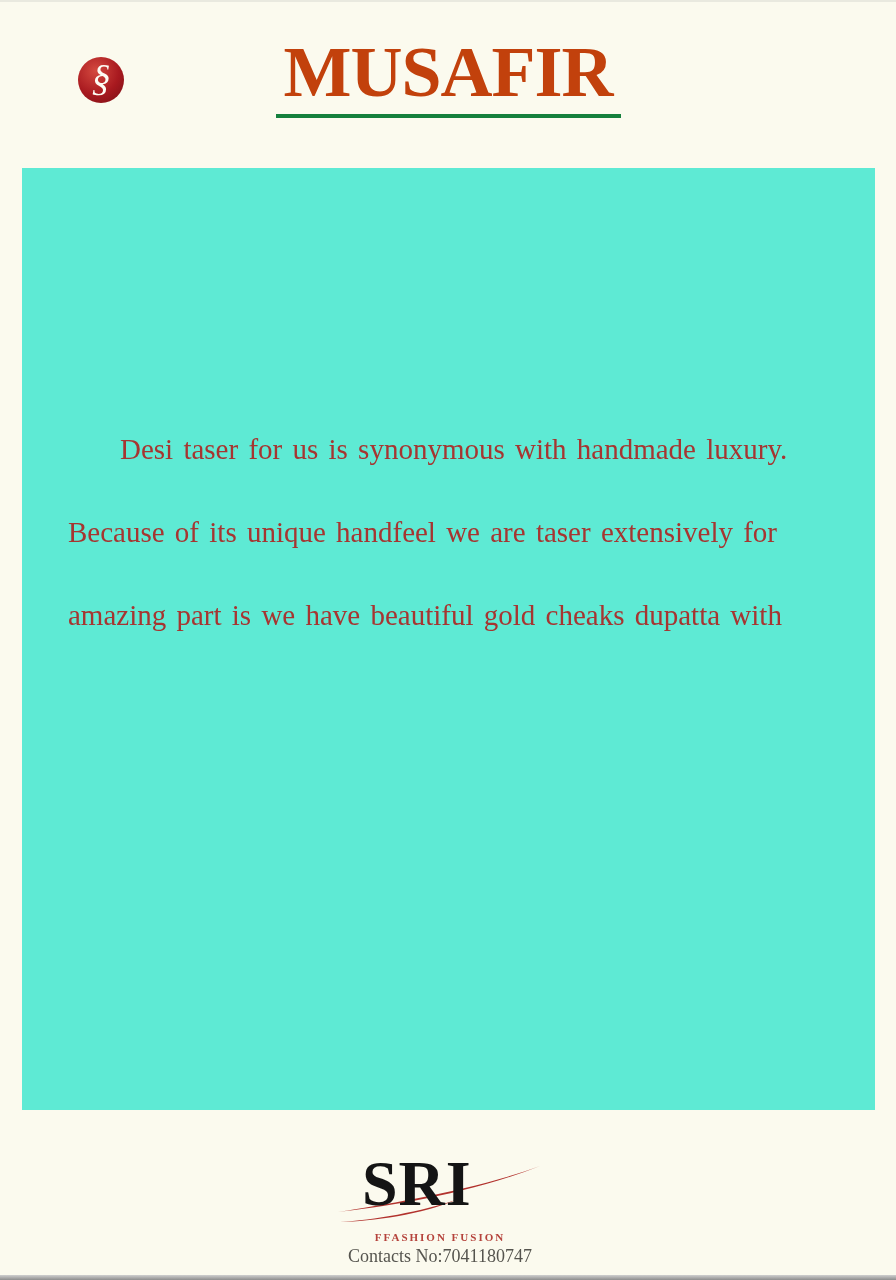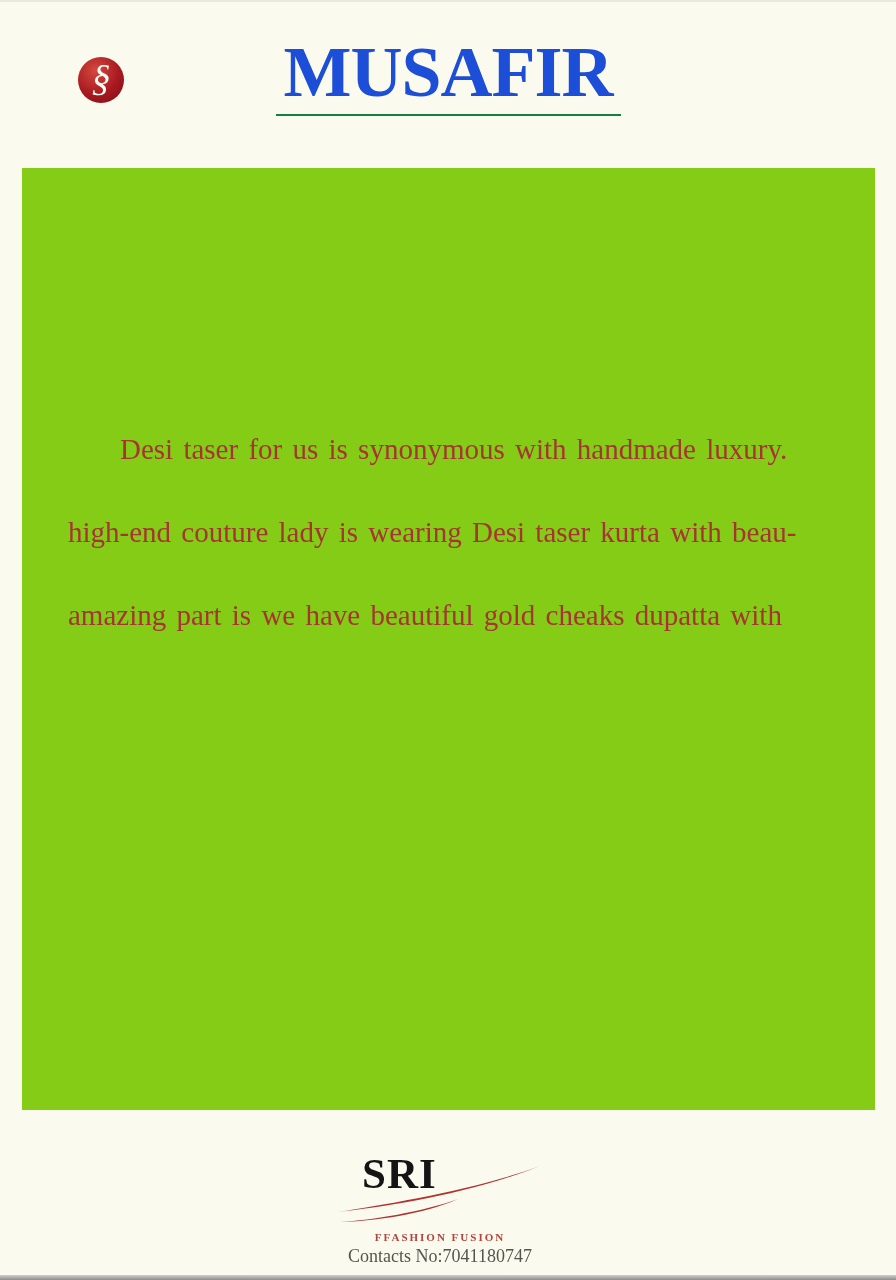--- a/index.html
+++ b/index.html
@@ -28,29 +28,29 @@
     transform: translateY(-2px);
   }
   .title {
     position: absolute; top: 36px; left: 0; width: 100%;
     margin: 0; text-align: center;
   }
   .title span {
     display: inline-block;
     font-size: 72px; line-height: 1; font-weight: bold;
     letter-spacing: -1px;
-    color: #1d4ed8;
-    border-bottom: 2px solid #15803d;
+    color: #c2410c;
+    border-bottom: 4px solid #15803d;
     padding: 0 8px 6px 8px;
   }
   
   .panel {
     position: absolute; left: 22px; top: 168px;
     width: 853px; height: 942px;
-    background: #84cc16;
+    background: #5eead4;
     box-sizing: border-box;
     padding-top: 240px;
   }
   .panel .line {
     margin: 0; padding-left: 46px;
     height: 83px; line-height: 83px;
     font-size: 29px; color: #a63531;
     white-space: nowrap; word-spacing: 3px;
   }
   .panel .indent { text-indent: 52px; }
@@ -60,21 +60,21 @@
     text-align: center;
   }
   .sri-logo {
     position: relative; width: 220px; height: 78px;
     margin: 0 auto; transform: translateX(-8px);
   }
   .swoosh { position: absolute; left: 0; top: 0; width: 220px; height: 78px; }
   .swoosh path { fill: #b2322d; }
   .sri-text {
     position: absolute; left: 32px; top: 0;
-    font-size: 43px; line-height: 1; font-weight: bold;
+    font-size: 64px; line-height: 1; font-weight: bold;
     color: #141414; letter-spacing: 1px;
     font-family: "Liberation Serif", serif;
   }
   .tagline {
     margin-top: 1px;
     font-size: 11px; font-weight: bold; letter-spacing: 2px;
     color: #b5433c;
     font-family: "Liberation Serif", serif;
     transform: translateX(-8px);
   }
@@ -99,21 +99,21 @@
     <div class="logo-circle">
       <span>§</span>
     </div>
     <h1 class="title">
       <span>MUSAFIR</span>
     </h1>
   </header>
 
   <section class="panel">
     <p class="line indent">Desi taser for us is synonymous with handmade luxury.</p>
-    <p class="line">high-end couture lady is wearing Desi taser kurta with beau-</p>
+    <p class="line">Because of its unique handfeel we are taser extensively for</p>
     <p class="line">amazing part is we have beautiful gold cheaks dupatta with</p>
   </section>
 
   <footer>
     <div class="sri-logo">
       <svg class="swoosh" viewBox="0 0 220 78" aria-hidden="true">
         <path d="M8,60 C55,55 140,42 210,14 C145,38 58,52 8,60 Z"></path>
         <path d="M10,70 C42,68 92,60 128,47 C92,63 42,69 10,70 Z"></path>
       </svg>
       <span class="sri-text">SRI</span>

